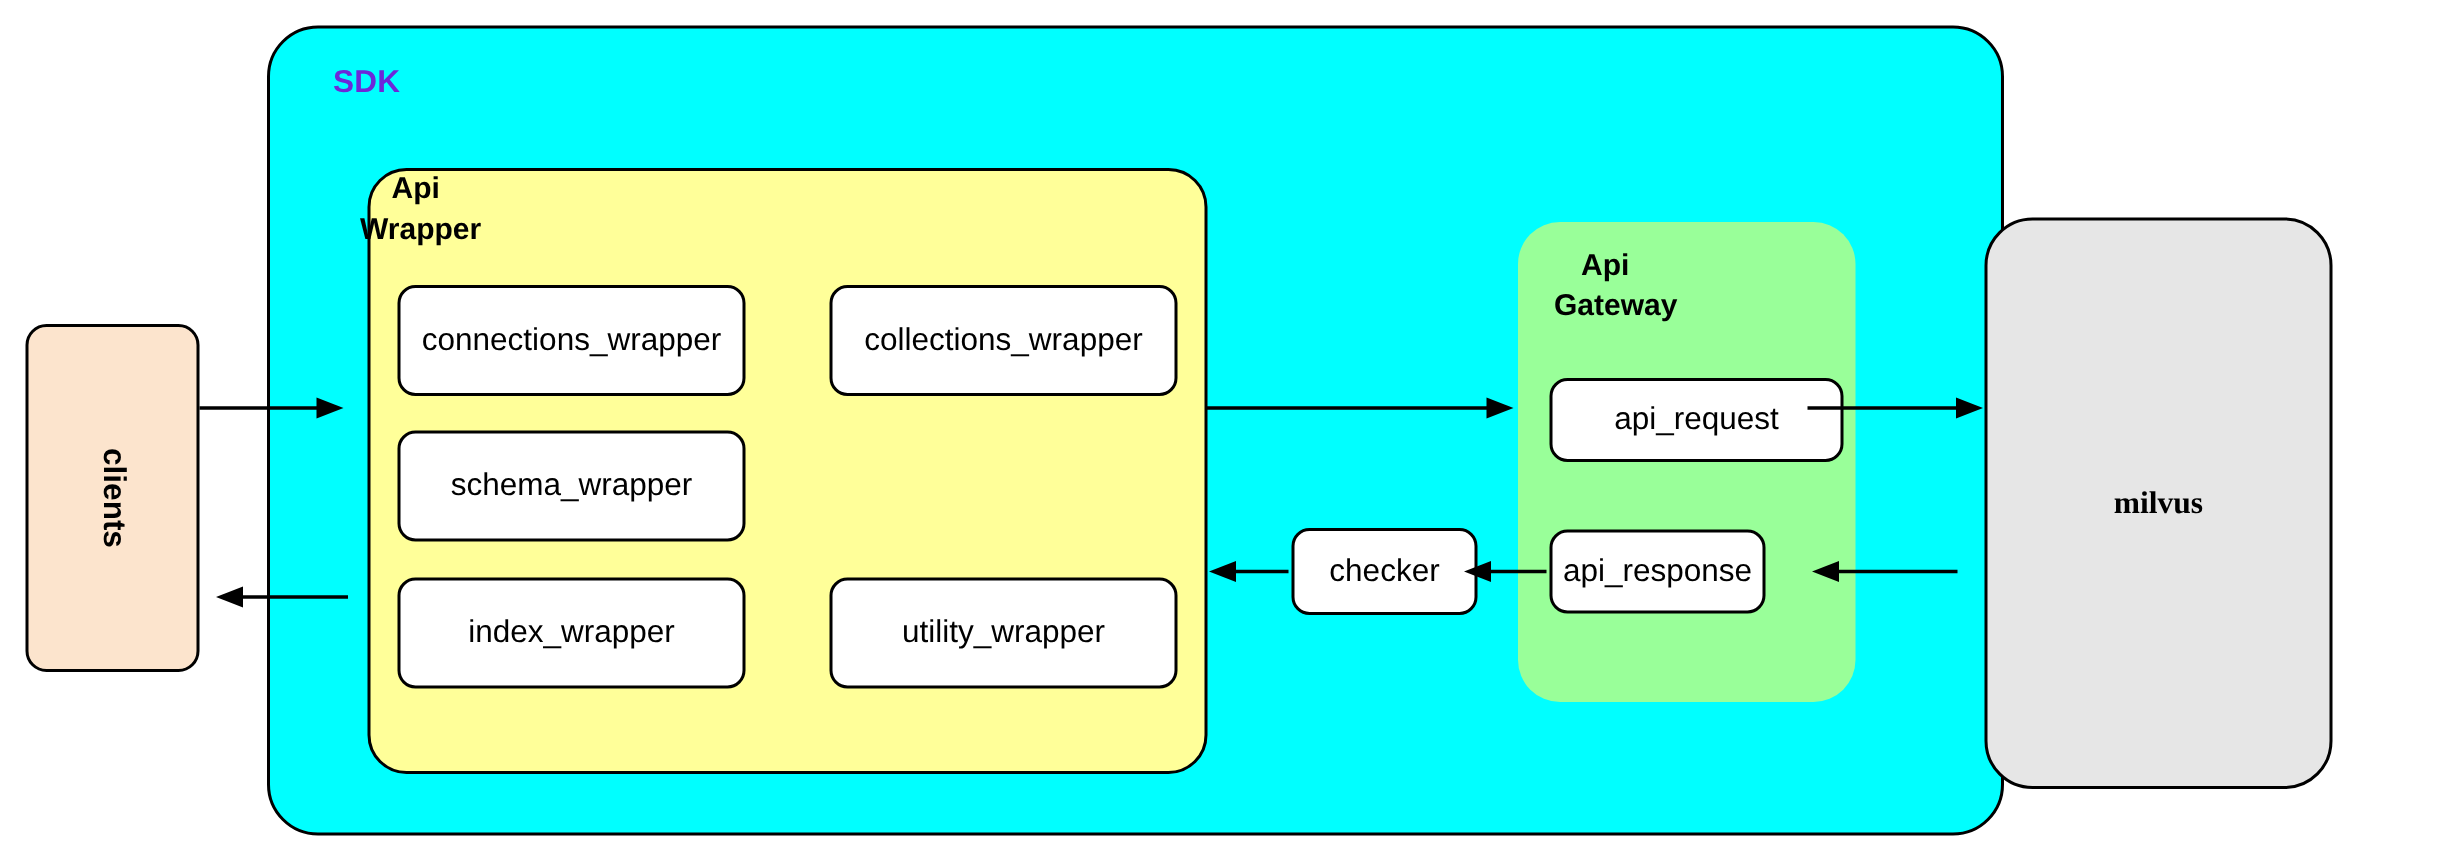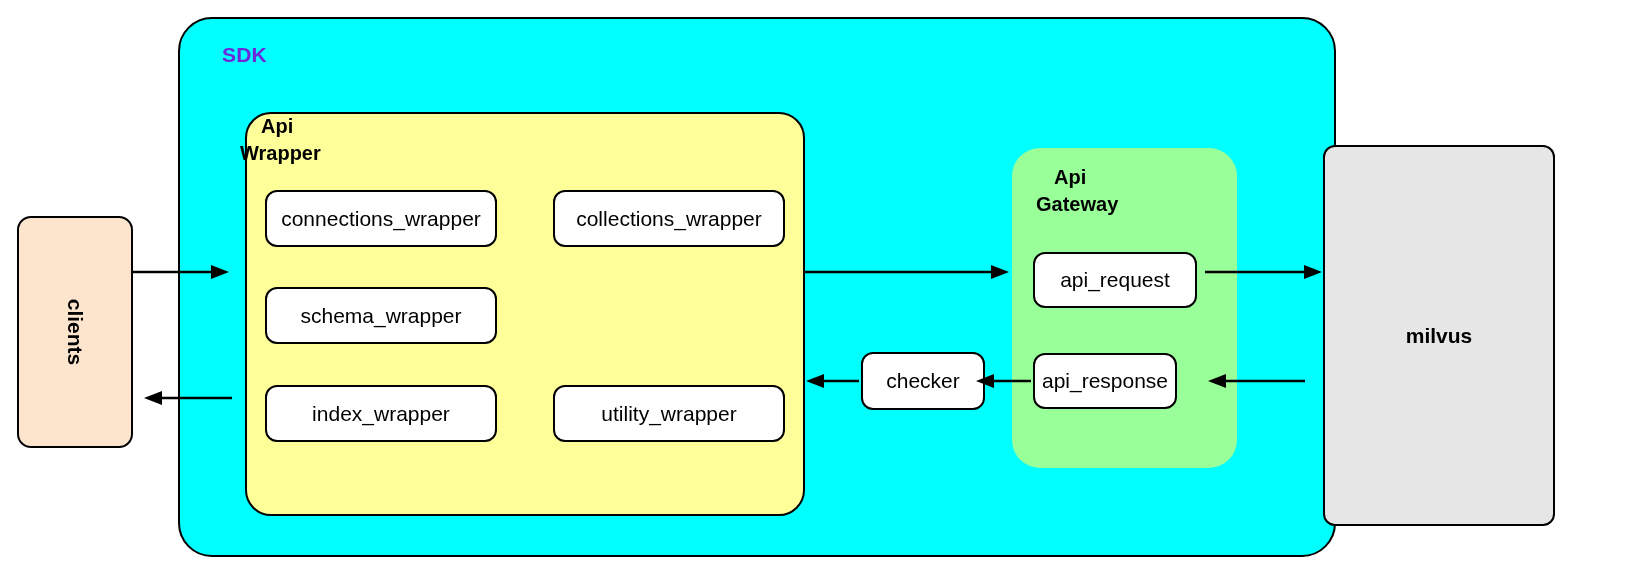--- a/index.html
+++ b/index.html
@@ -73,21 +73,21 @@
     top: 113px;
     width: 120px;
     font-size: 20px;
     font-weight: bold;
     line-height: 27px;
     color: #000000;
   }
   #api-wrapper-label .l2 { display: block; margin-left: -21px; }
 
   
-  .wrap-leaf { width: 232px; height: 57px; }
+  .wrap-leaf { width: 232px; height: 74px; }
   .wrap-col-a { left: 265px; }
   .wrap-col-b { left: 553px; }
   .wrap-row-1 { top: 190px; }
   .wrap-row-2 { top: 287px; }
   .wrap-row-3 { top: 385px; }
 
   
   #api-gateway-box {
     left: 1012px;
     top: 148px;
@@ -104,21 +104,21 @@
     width: 130px;
     font-size: 20px;
     font-weight: bold;
     line-height: 27px;
     color: #000000;
     text-align: left;
   }
   #api-gateway-label .g1 { display: block; margin-left: 18px; }
 
   #api-request-box {
-    left: 1033px; top: 252px; width: 164px; height: 56px;
+    left: 1033px; top: 252px; width: 196px; height: 56px;
   }
   #api-response-box {
     left: 1033px; top: 353px; width: 144px; height: 56px;
   }
 
   
   #checker-box {
     left: 861px; top: 352px; width: 124px; height: 58px;
   }
 
@@ -139,21 +139,22 @@
     white-space: nowrap;
   }
 
   
   #milvus-box {
     left: 1323px;
     top: 145px;
     width: 232px;
     height: 381px;
     background: #e6e6e6;
-    border-radius: 12px;
+    border-radius: 32px;
+    font-family: Liberation Serif, serif;
   }
   #milvus-label {
     font-size: 21px;
     font-weight: bold;
     color: #000000;
   }
 
   
   .arrow-svg {
     position: absolute;

